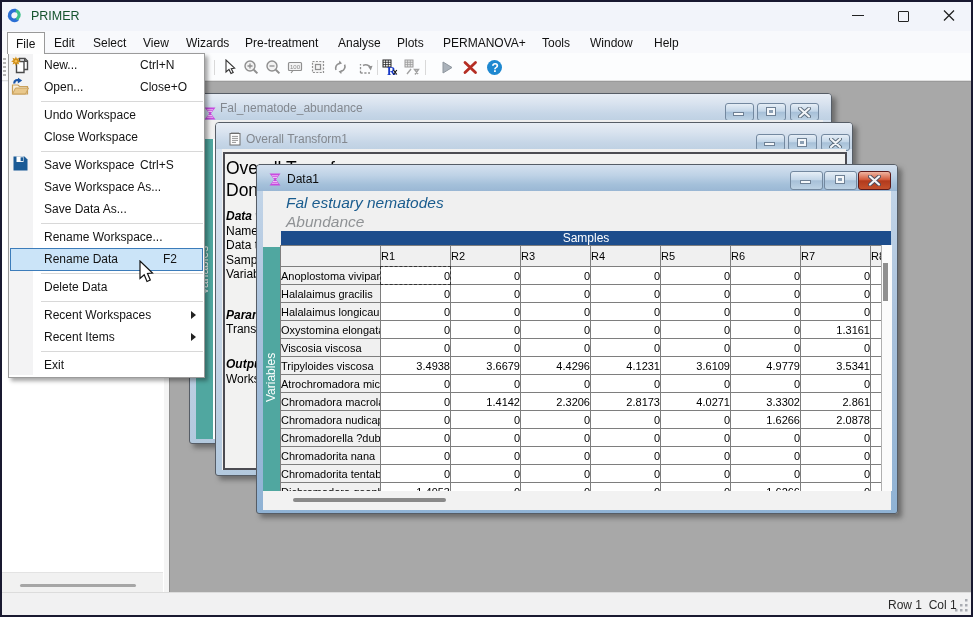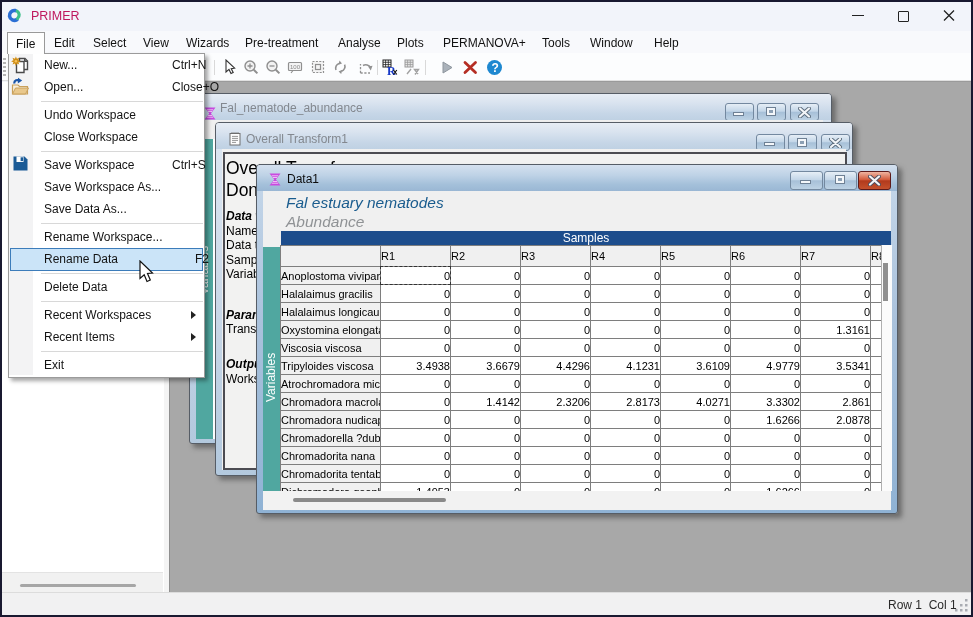--- a/index.html
+++ b/index.html
@@ -6,21 +6,21 @@
   body{width:973px;height:617px;overflow:hidden;font-family:"Liberation Sans",sans-serif;}
   #app{position:absolute;left:0;top:0;width:973px;height:617px;background:#f2f4fa;}
   .abs{position:absolute;}
   
   #b-top{left:0;top:0;width:973px;height:2px;background:#191930;}
   #b-left{left:0;top:0;width:2px;height:617px;background:#191930;}
   #b-right{left:971px;top:0;width:2px;height:617px;background:#191930;}
   #b-bot{left:0;top:615px;width:973px;height:2px;background:#191930;}
   
   #titlebar{left:2px;top:2px;width:969px;height:29px;background:#f2f4fa;}
-  #apptitle{left:31px;top:9px;font-size:12.5px;color:#be185d;}
+  #apptitle{left:31px;top:9px;font-size:12.5px;color:#14532d;}
   
   #menubar{left:2px;top:31px;width:969px;height:22px;background:#f8f9fc;}
   .mitem{top:36px;font-size:12px;color:#111;}
   #filetab{left:7px;top:32px;width:36px;height:21px;background:#fefefe;border:1px solid #999;border-bottom:none;z-index:101;}
   #filetab span{position:absolute;left:8px;top:4px;font-size:12px;color:#111;}
   
   #toolbar{left:2px;top:53px;width:969px;height:27px;background:#fcfdfe;border-bottom:1px solid #e0e0e0;}
   #grip{left:3px;top:58px;width:3px;height:18px;background-image:repeating-linear-gradient(#b5b5b5 0 2px,transparent 2px 4px);}
   .tbi{top:59px;}
   .tsep{top:60px;width:1px;height:15px;background:#d9d9d9;}
@@ -54,21 +54,21 @@
   table.grid td{border:1px solid #7e7e7e;font-size:11px;color:#000;overflow:hidden;white-space:nowrap;padding:0;}
   td.name{background:#f0f0f0;padding-left:2px;}
   td.val{background:#ffffff;text-align:right;padding-right:4px;}
   td.hdr{background:#f0f0f0;padding-left:3px;}
   
   #filemenu{left:8px;top:53px;width:195px;height:323px;background:#ffffff;border:1px solid #9b9b9b;
             box-shadow:3px 3px 4px rgba(0,0,0,0.35);z-index:100;}
   #gutter{left:9px;top:54px;width:24px;height:321px;background:#f3f3f4;z-index:100;}
   .fm{z-index:102;font-size:12px;color:#141414;height:22px;line-height:22px;}
   .fm-label{left:44px;}
-  .fm-short{left:140px;margin-left:32px;}
+  .fm-short{left:140px;}
   .fm-sep{left:41px;width:162px;height:1px;background:#d8d8d8;z-index:102;}
   .fm-arrow{left:191px;width:0;height:0;border-left:5px solid #222;border-top:4px solid transparent;border-bottom:4px solid transparent;z-index:102;}
   #hilite{left:10px;top:248px;width:191px;height:21px;background:#cbe4f8;border:1px solid #3c7cba;z-index:101;}
   .micon{z-index:103;}
 </style>
 </head>
 <body>
 <div id="app">
   <div class="abs" id="titlebar"></div>
   <div class="abs" id="apptitle">PRIMER</div>

